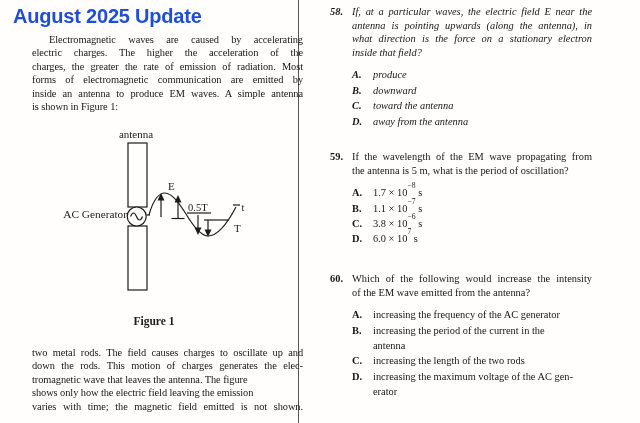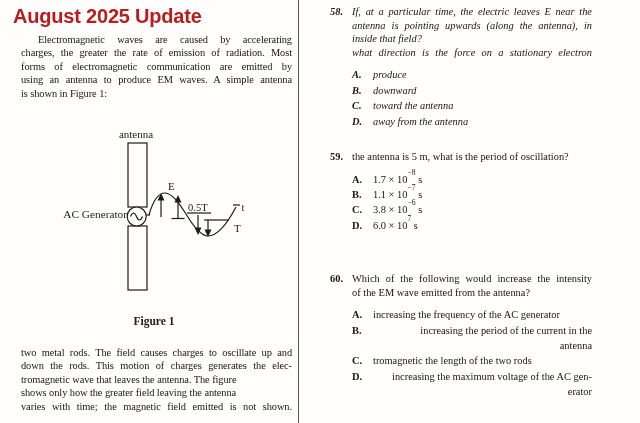--- a/index.html
+++ b/index.html
@@ -11,24 +11,24 @@
     position:relative;
     overflow:hidden;
   }
   .page{position:absolute;inset:0;background:#fffefd;}
   .divider{position:absolute;left:298px;top:0;width:1.4px;height:423px;background:#555555;}
 
   
   .title{
     position:absolute;left:13px;top:5px;
     font-family:"Liberation Sans", sans-serif;
-    font-weight:700;font-size:20px;letter-spacing:-0.2px;color:#b91c1c;
+    font-weight:700;font-size:20px;letter-spacing:-0.2px;color:#1d4ed8;
     white-space:nowrap;
   }
-  .para{position:absolute;left:21px;width:271px;font-size:10.4px;letter-spacing:-0.08px;}
+  .para{position:absolute;left:32px;width:271px;font-size:10.4px;letter-spacing:-0.08px;}
   .para1{top:33px;}
   .para2{top:346px;}
   .ln{white-space:nowrap;line-height:13.4px;height:13.4px;overflow:hidden;}
   .jl{text-align:justify;text-align-last:justify;}
   .indent{text-indent:17px;}
 
   
   .fig-svg{position:absolute;left:0;top:0;width:640px;height:423px;}
 
   
@@ -36,37 +36,38 @@
   .q58{top:5px;font-style:italic;}
   .q59{top:150px;}
   .q60{top:272px;}
   .qnum{position:absolute;left:0;top:0;font-weight:700;line-height:13.6px;}
   .qtext{margin-left:22px;}
   .qtext .ln{line-height:13.6px;height:13.6px;overflow:visible;}
   .opts{margin-left:22px;margin-top:8px;}
   .opt{display:flex;line-height:15.4px;}
   .opt .letter{width:21px;flex:none;font-weight:700;}
   .opt .otext{flex:1;white-space:nowrap;}
-  .opt .otext div{white-space:nowrap;text-align:right;}
+  .opt .otext div{white-space:nowrap;}
   sup.exp{font-size:7.6px;line-height:0;position:relative;top:-3.6px;}
 </style>
 </head>
 <body>
 
 <div class="page">
 
   <div class="divider"></div>
 
   <div class="title">August 2025 Update</div>
 
   <div class="para para1">
     <div class="ln jl indent">Electromagnetic waves are caused by accelerating</div>
+    <div class="ln jl">electric charges. The higher the acceleration of the</div>
     <div class="ln jl">charges, the greater the rate of emission of radiation. Most</div>
     <div class="ln jl">forms of electromagnetic communication are emitted by</div>
-    <div class="ln jl">using an antenna to produce EM waves. A simple antenna</div>
+    <div class="ln jl">inside an antenna to produce EM waves. A simple antenna</div>
     <div class="ln">is shown in Figure 1:</div>
   </div>
 
   <svg class="fig-svg" viewBox="0 0 640 423">
     <g fill="none" stroke="#1c1c1c" stroke-width="1.2">
 
       <rect x="128" y="143" width="19" height="64" fill="#fffefd"></rect>
       <rect x="128" y="226" width="19" height="64" fill="#fffefd"></rect>
 
       <circle cx="136.7" cy="216.5" r="9.5" fill="#fffefd"></circle>
@@ -101,31 +102,31 @@
       <text x="234" y="232" font-size="11" font-family="Liberation Serif, serif">T</text>
       <text x="241.5" y="211" font-size="10.5" font-family="Liberation Serif, serif">t</text>
       <text x="154" y="324.5" font-size="11.5" font-weight="700" text-anchor="middle" font-family="Liberation Serif, serif">Figure 1</text>
     </g>
   </svg>
 
   <div class="para para2">
     <div class="ln jl">two metal rods. The field causes charges to oscillate up and</div>
     <div class="ln jl">down the rods. This motion of charges generates the elec-</div>
     <div class="ln">tromagnetic wave that leaves the antenna. The figure</div>
-    <div class="ln">shows only how the greater field leaving the antenna</div>
+    <div class="ln">shows only how the electric field leaving the emission</div>
     <div class="ln jl">varies with time; the magnetic field emitted is not shown.</div>
   </div>
 
   <div class="question q58">
     <span class="qnum">58.</span>
     <div class="qtext">
-      <div class="ln jl">If, at a particular time, the electric leaves E near the</div>
+      <div class="ln jl">If, at a particular waves, the electric field E near the</div>
       <div class="ln jl">antenna is pointing upwards (along the antenna), in</div>
+      <div class="ln jl">what direction is the force on a stationary electron</div>
       <div class="ln">inside that field?</div>
-      <div class="ln jl">what direction is the force on a stationary electron</div>
     </div>
     <div class="opts">
       <div class="opt">
         <span class="letter">A.</span>
         <span class="otext">produce</span>
       </div>
       <div class="opt">
         <span class="letter">B.</span>
         <span class="otext">downward</span>
       </div>
@@ -136,20 +137,21 @@
       <div class="opt">
         <span class="letter">D.</span>
         <span class="otext">away from the antenna</span>
       </div>
     </div>
   </div>
 
   <div class="question q59">
     <span class="qnum">59.</span>
     <div class="qtext">
+      <div class="ln jl">If the wavelength of the EM wave propagating from</div>
       <div class="ln">the antenna is 5 m, what is the period of oscillation?</div>
     </div>
     <div class="opts">
       <div class="opt">
         <span class="letter">A.</span>
         <span class="otext"><span>1.7 × 10</span><sup class="exp">−8</sup><span> s</span></span>
       </div>
       <div class="opt">
         <span class="letter">B.</span>
         <span class="otext"><span>1.1 × 10</span><sup class="exp">−7</sup><span> s</span></span>
@@ -178,21 +180,21 @@
       </div>
       <div class="opt">
         <span class="letter">B.</span>
         <span class="otext">
           <div>increasing the period of the current in the</div>
           <div>antenna</div>
         </span>
       </div>
       <div class="opt">
         <span class="letter">C.</span>
-        <span class="otext">tromagnetic the length of the two rods</span>
+        <span class="otext">increasing the length of the two rods</span>
       </div>
       <div class="opt">
         <span class="letter">D.</span>
         <span class="otext">
           <div>increasing the maximum voltage of the AC gen-</div>
           <div>erator</div>
         </span>
       </div>
     </div>
   </div>

